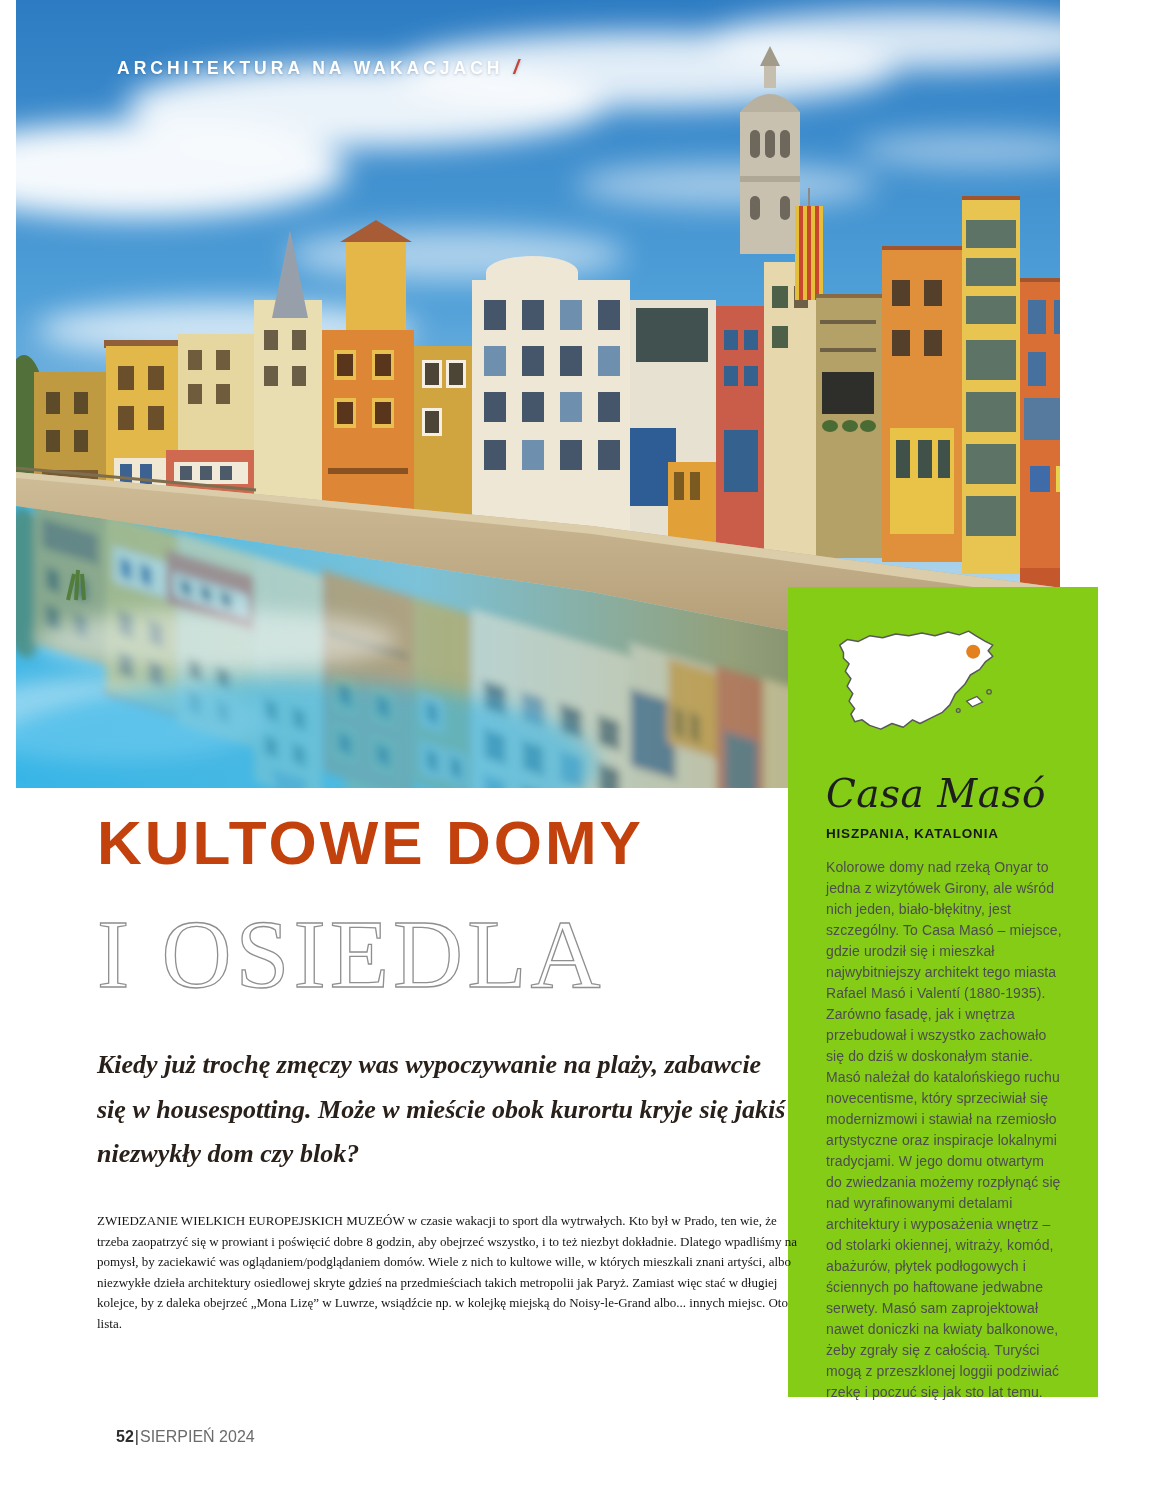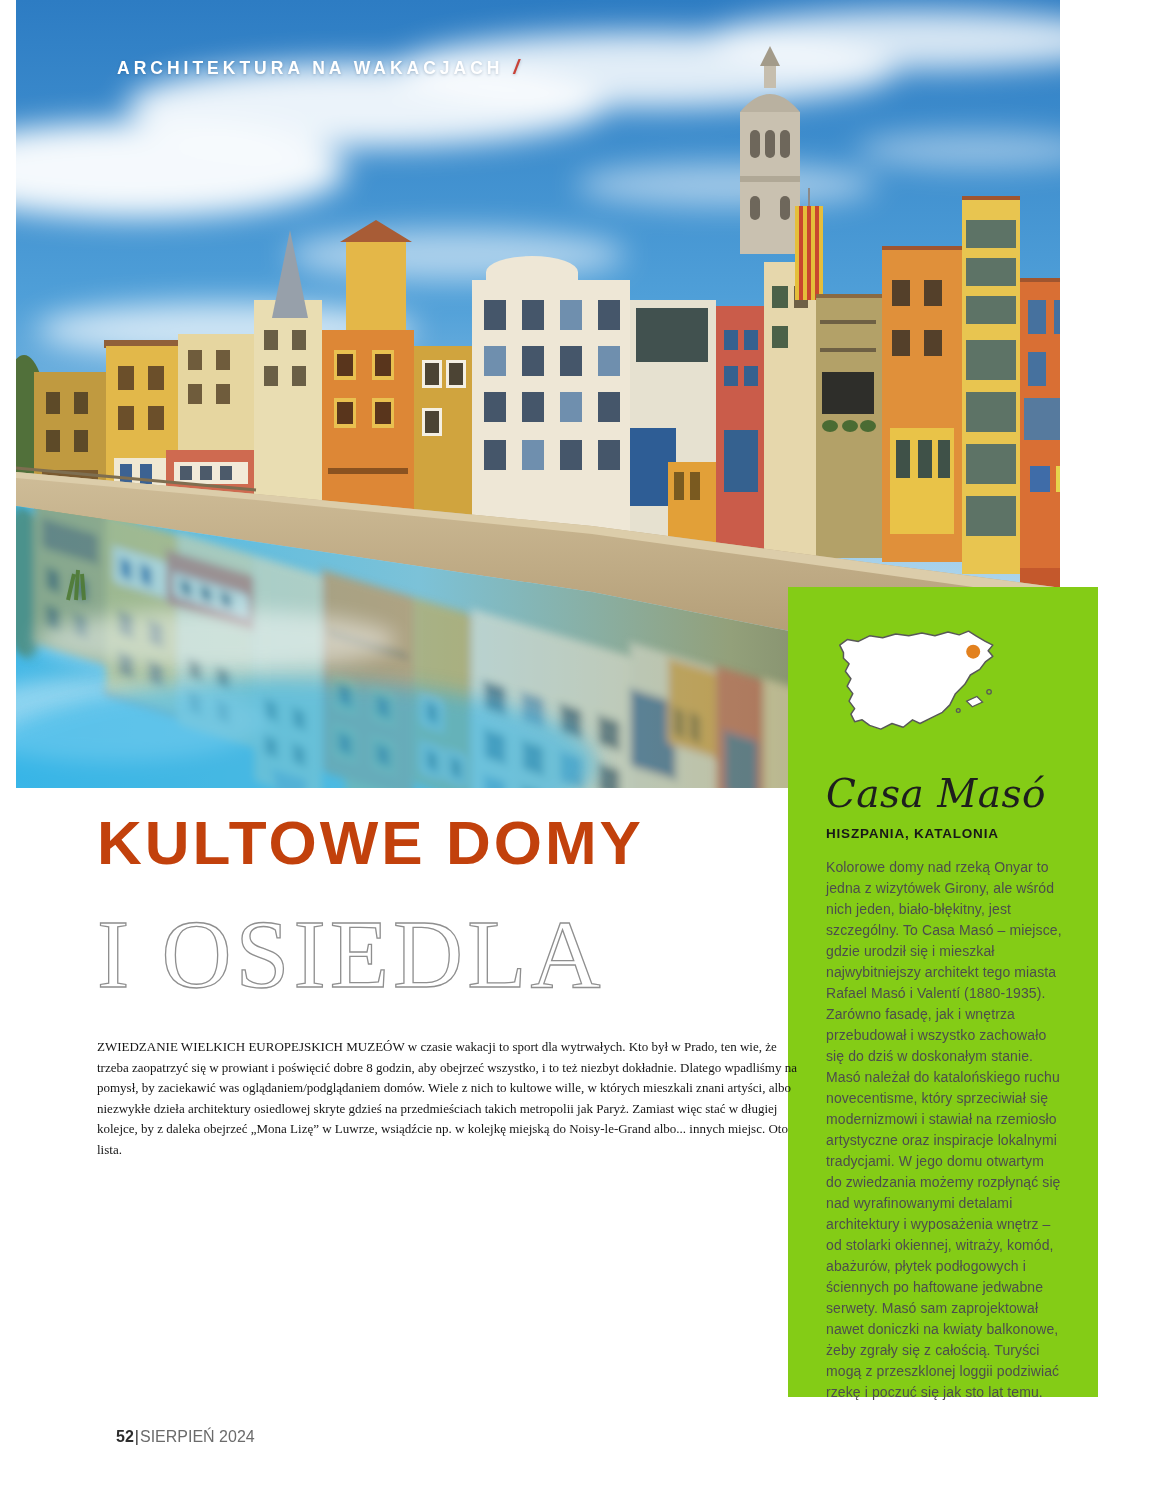--- a/index.html
+++ b/index.html
@@ -302,20 +302,21 @@
       <circle cx="157" cy="35" r="7.5" fill="#e2811e"></circle>
     </svg>
     <h2 class="box-title">Casa Masó</h2>
     <div class="box-loc">HISZPANIA, KATALONIA</div>
     <p class="box-body">Kolorowe domy nad rzeką Onyar to jedna z wizytówek Girony, ale wśród nich jeden, biało-błękitny, jest szczególny. To Casa Masó – miejsce, gdzie urodził się i mieszkał najwybitniejszy architekt tego miasta Rafael Masó i Valentí (1880-1935). Zarówno fasadę, jak i wnętrza przebudował i wszystko zachowało się do dziś w doskonałym stanie. Masó należał do katalońskiego ruchu novecentisme, który sprzeciwiał się modernizmowi i stawiał na rzemiosło artystyczne oraz inspiracje lokalnymi tradycjami. W jego domu otwartym do zwiedzania możemy rozpłynąć się nad wyrafinowanymi detalami architektury i wyposażenia wnętrz – od stolarki okiennej, witraży, komód, abażurów, płytek podłogowych i ściennych po haftowane jedwabne serwety. Masó sam zaprojektował nawet doniczki na kwiaty balkonowe, żeby zgrały się z całością. Turyści mogą z przeszklonej loggii podziwiać rzekę i poczuć się jak sto lat temu.</p>
   </aside>
 
   <main class="content">
     <h1 class="headline">KULTOWE DOMY</h1>
     <div class="outline-title">I OSIEDLA</div>
+    <p class="lead">Kiedy już trochę zmęczy was wypoczywanie na plaży, zabawcie się w housespotting. Może w mieście obok kurortu kryje się jakiś niezwykły dom czy blok?</p>
     <p class="body-text"><span>ZWIEDZANIE WIELKICH EUROPEJSKICH MUZEÓW</span><span> w czasie wakacji to sport dla wytrwałych. Kto był w Prado, ten wie, że trzeba zaopatrzyć się w prowiant i poświęcić dobre 8 godzin, aby obejrzeć wszystko, i to też niezbyt dokładnie. Dlatego wpadliśmy na pomysł, by zaciekawić was oglądaniem/podglądaniem domów. Wiele z nich to kultowe wille, w których mieszkali znani artyści, albo niezwykłe dzieła architektury osiedlowej skryte gdzieś na przedmieściach takich metropolii jak Paryż. Zamiast więc stać w długiej kolejce, by z daleka obejrzeć „Mona Lizę” w Luwrze, wsiądźcie np. w kolejkę miejską do Noisy-le-Grand albo... innych miejsc. Oto lista.</span></p>
   </main>
 
   <footer class="pagefoot">
     <span class="pn">52</span><span class="sep">|</span><span class="issue">SIERPIEŃ 2024</span>
   </footer>
 
 </div>
 
 </body></html>

